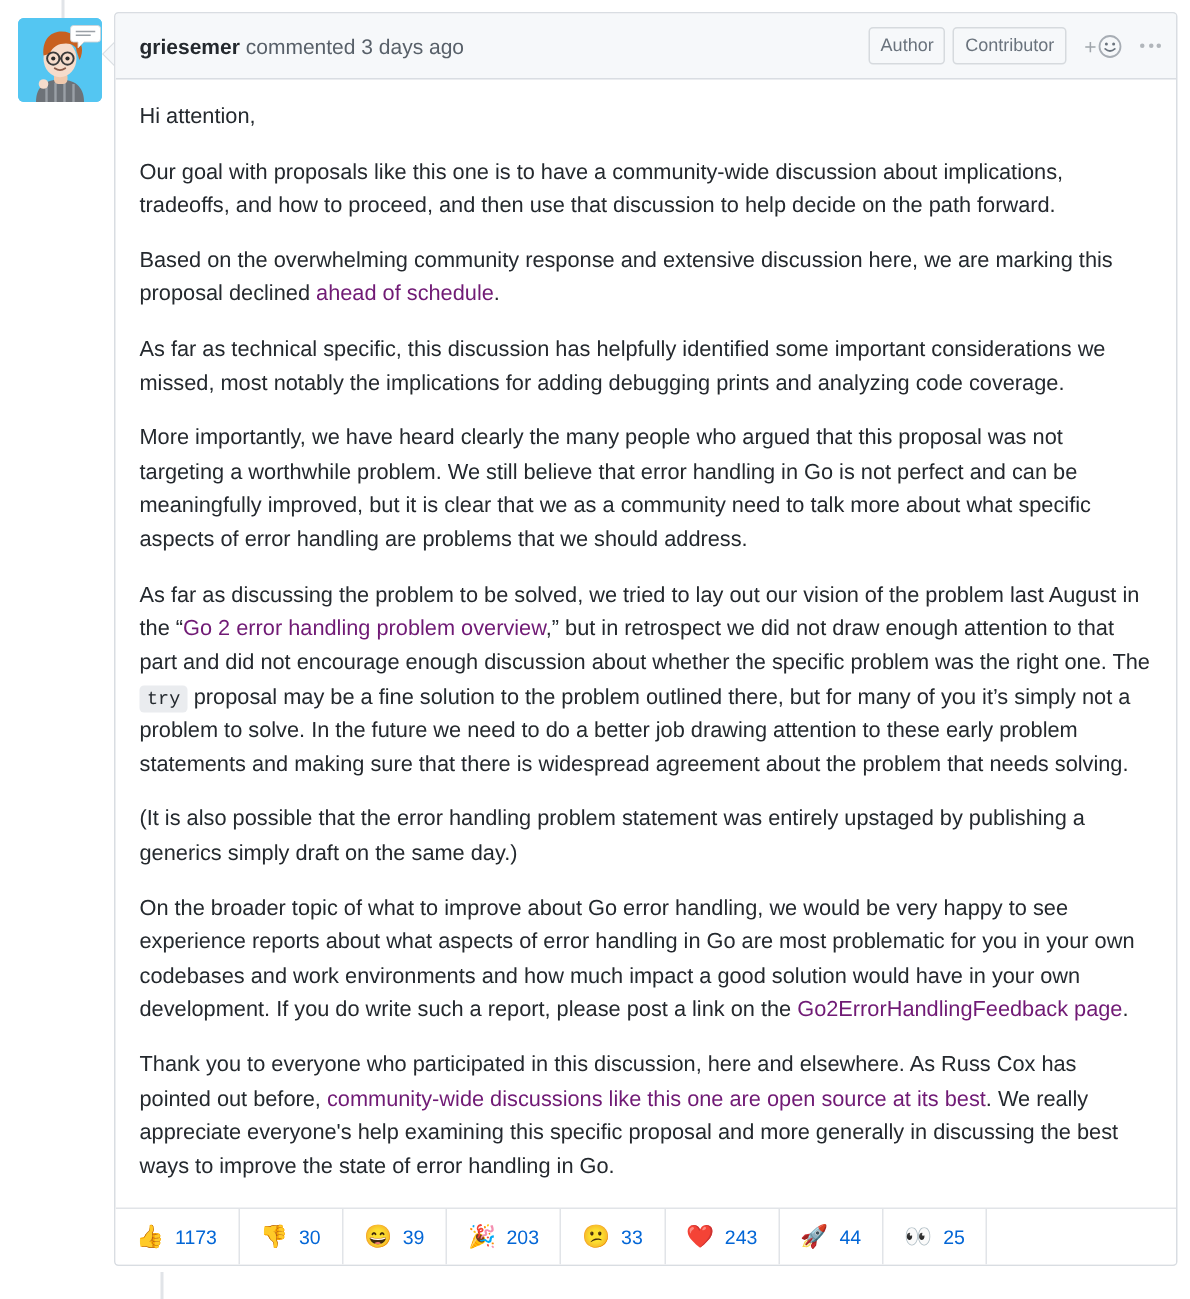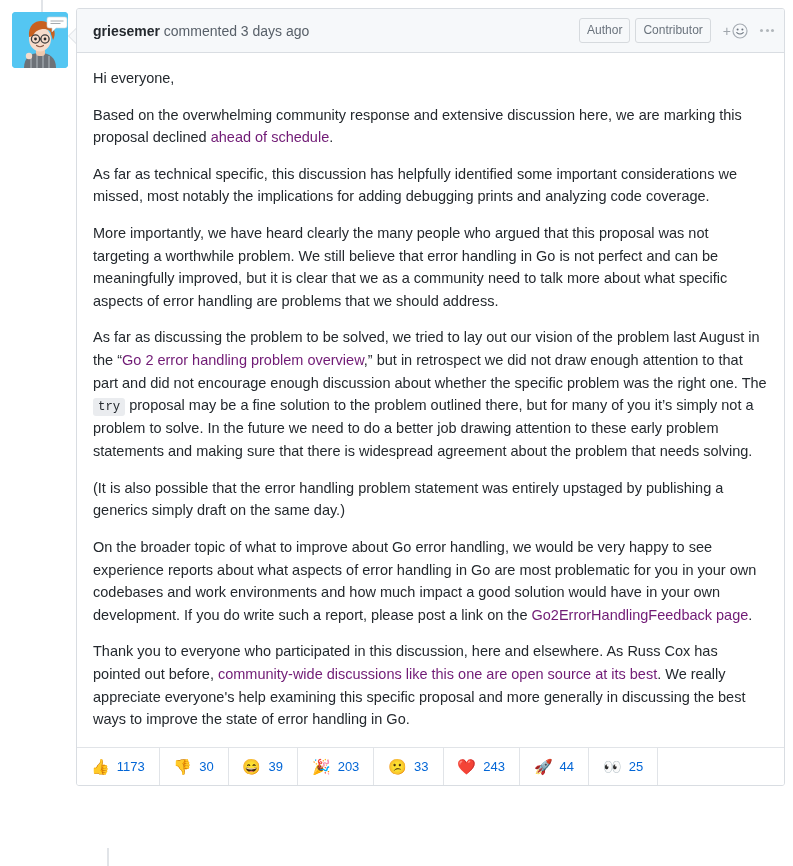--- a/index.html
+++ b/index.html
@@ -274,22 +274,23 @@
 
       <span class="kebab">
         <i></i>
         <i></i>
         <i></i>
       </span>
     </div>
 
     <div class="comment-body">
 
-      <p>Hi everyone,</p>
-
+      <p>Hi attention,</p>
+
+      <p>Our goal with proposals like this one is to have a community-wide discussion about implications, tradeoffs, and how to proceed, and then use that discussion to help decide on the path forward.</p>
 
       <p><span>Based on the overwhelming community response and extensive discussion here, we are marking this proposal declined </span><a class="link">ahead of schedule</a><span>.</span></p>
 
       <p>As far as technical specific, this discussion has helpfully identified some important considerations we missed, most notably the implications for adding debugging prints and analyzing code coverage.</p>
 
       <p>More importantly, we have heard clearly the many people who argued that this proposal was not targeting a worthwhile problem. We still believe that error handling in Go is not perfect and can be meaningfully improved, but it is clear that we as a community need to talk more about what specific aspects of error handling are problems that we should address.</p>
 
       <p><span>As far as discussing the problem to be solved, we tried to lay out our vision of the problem last August in the “</span><a class="link">Go 2 error handling problem overview</a><span>,” but in retrospect we did not draw enough attention to that part and did not encourage enough discussion about whether the specific problem was the right one. The </span><code class="inline">try</code><span> proposal may be a fine solution to the problem outlined there, but for many of you it’s simply not a problem to solve. In the future we need to do a better job drawing attention to these early problem statements and making sure that there is widespread agreement about the problem that needs solving.</span></p>
 
       <p>(It is also possible that the error handling problem statement was entirely upstaged by publishing a generics simply draft on the same day.)</p>

